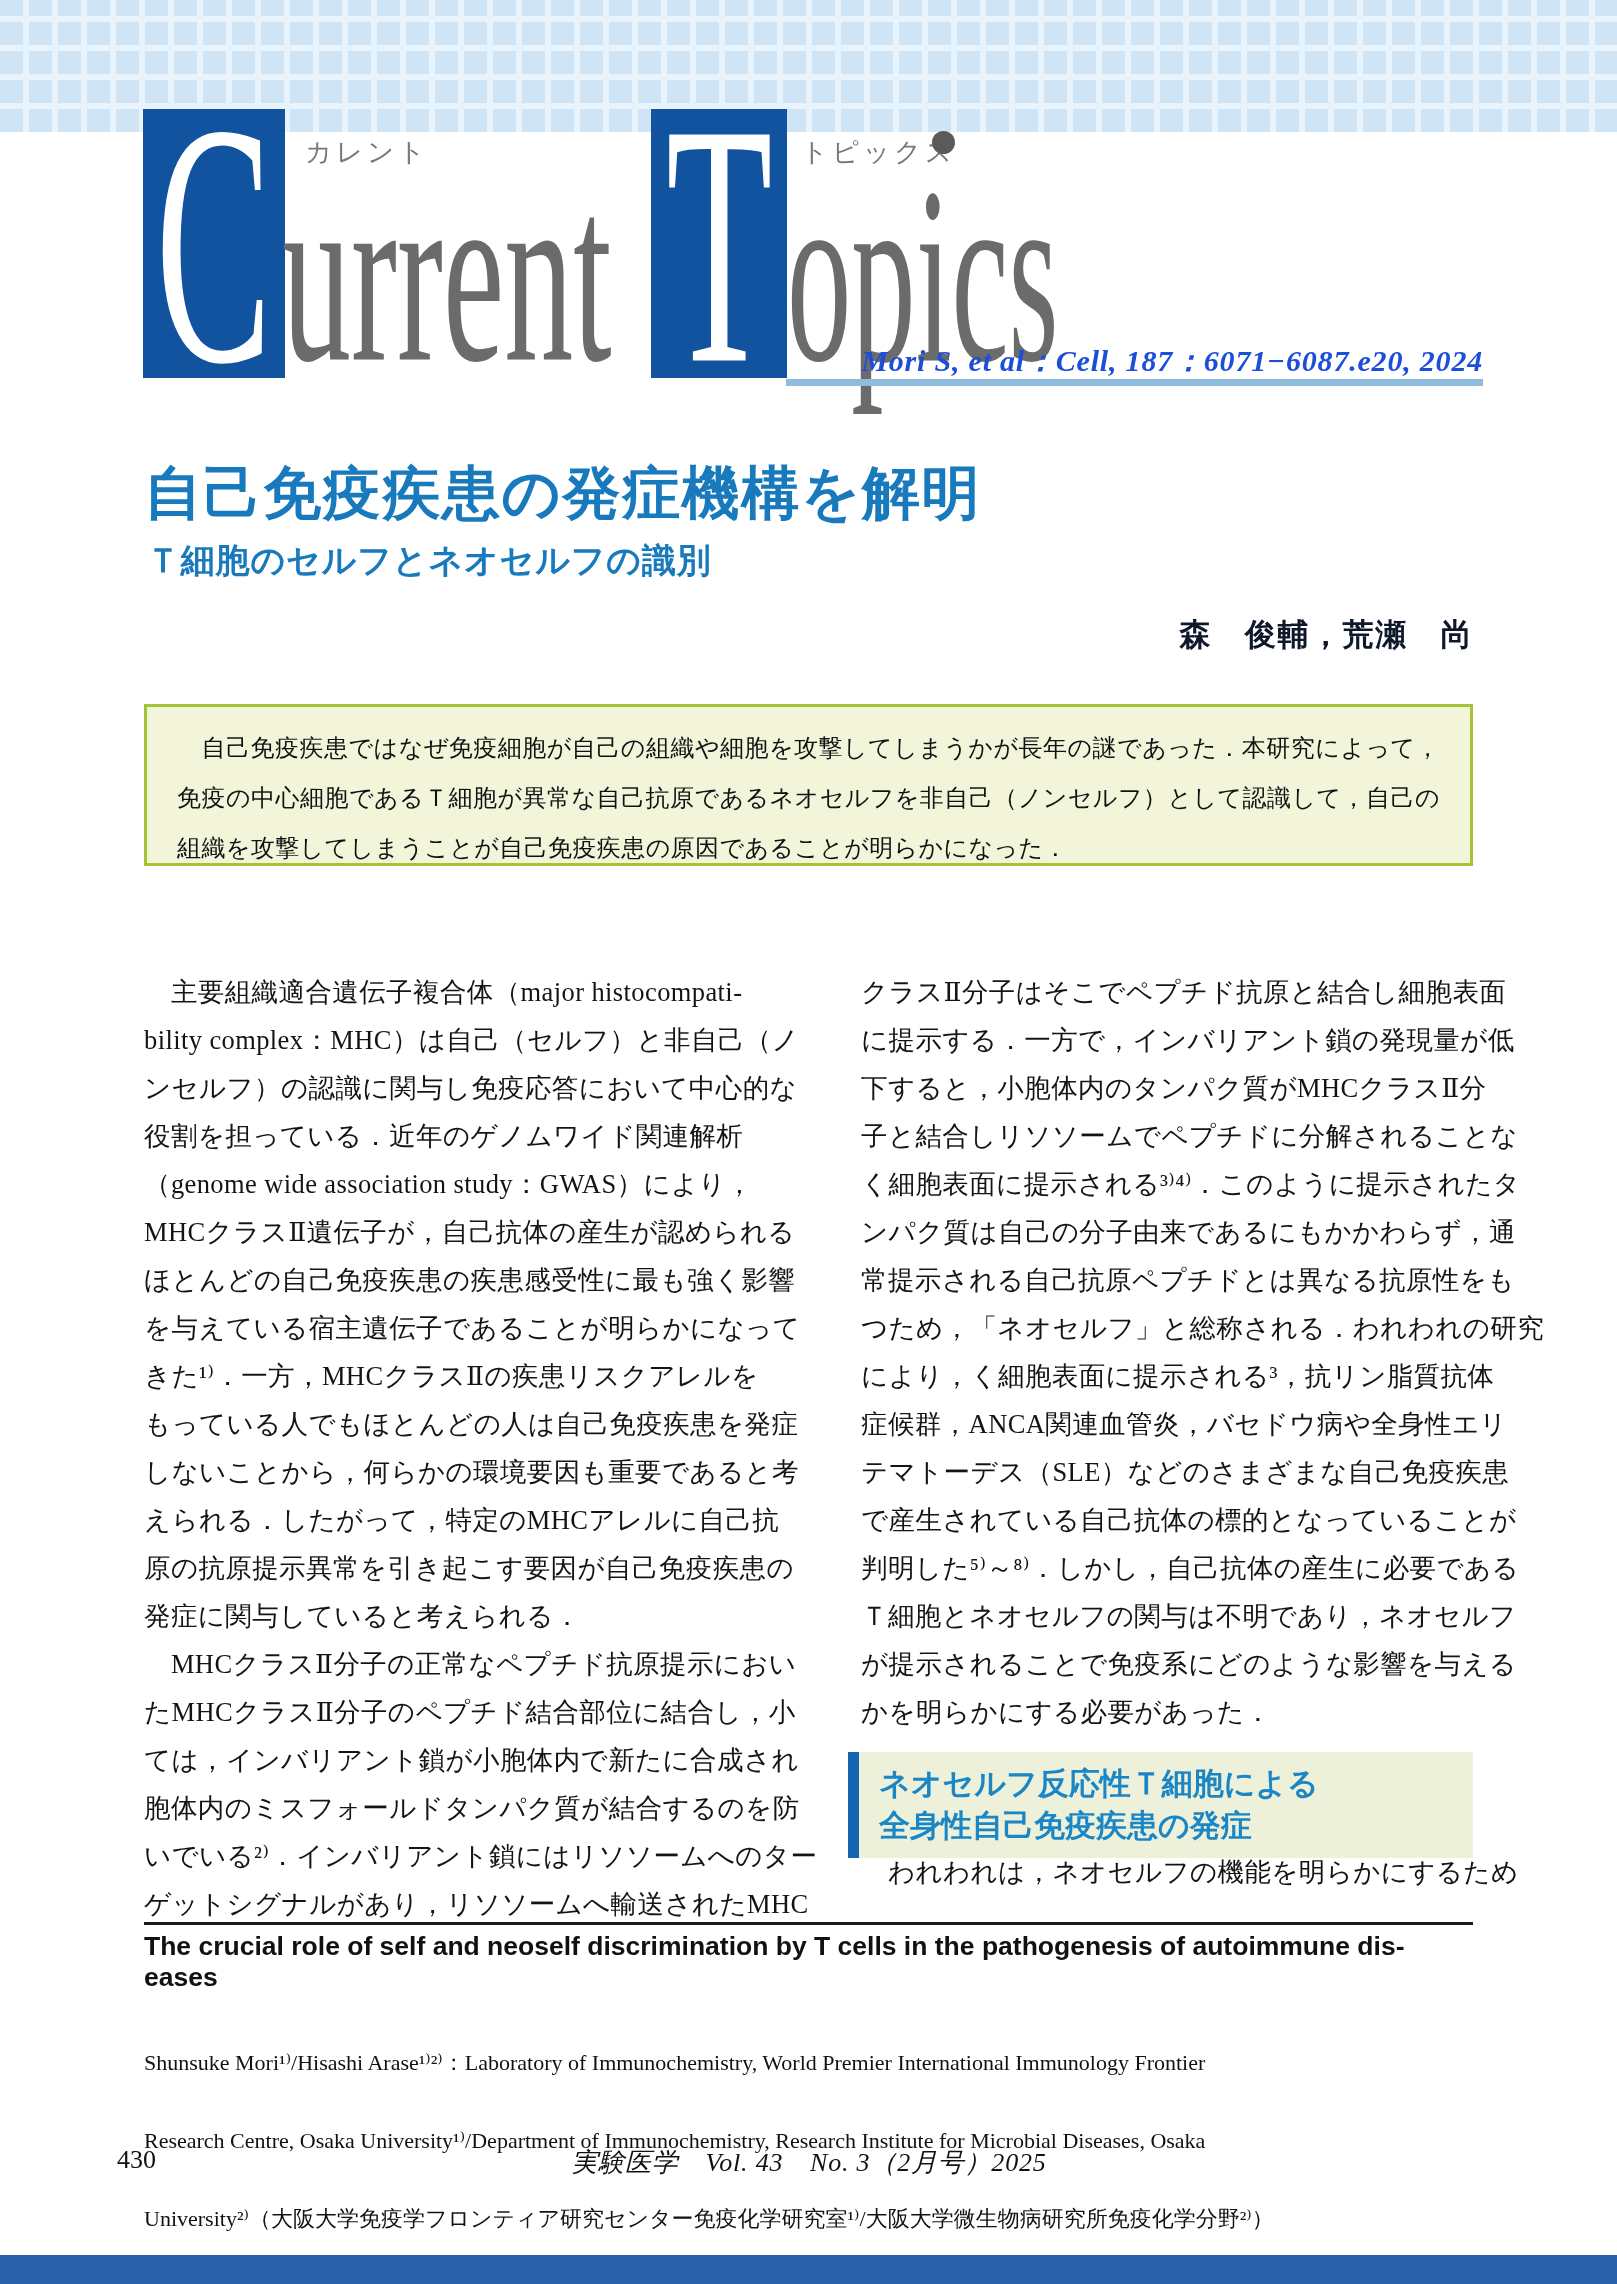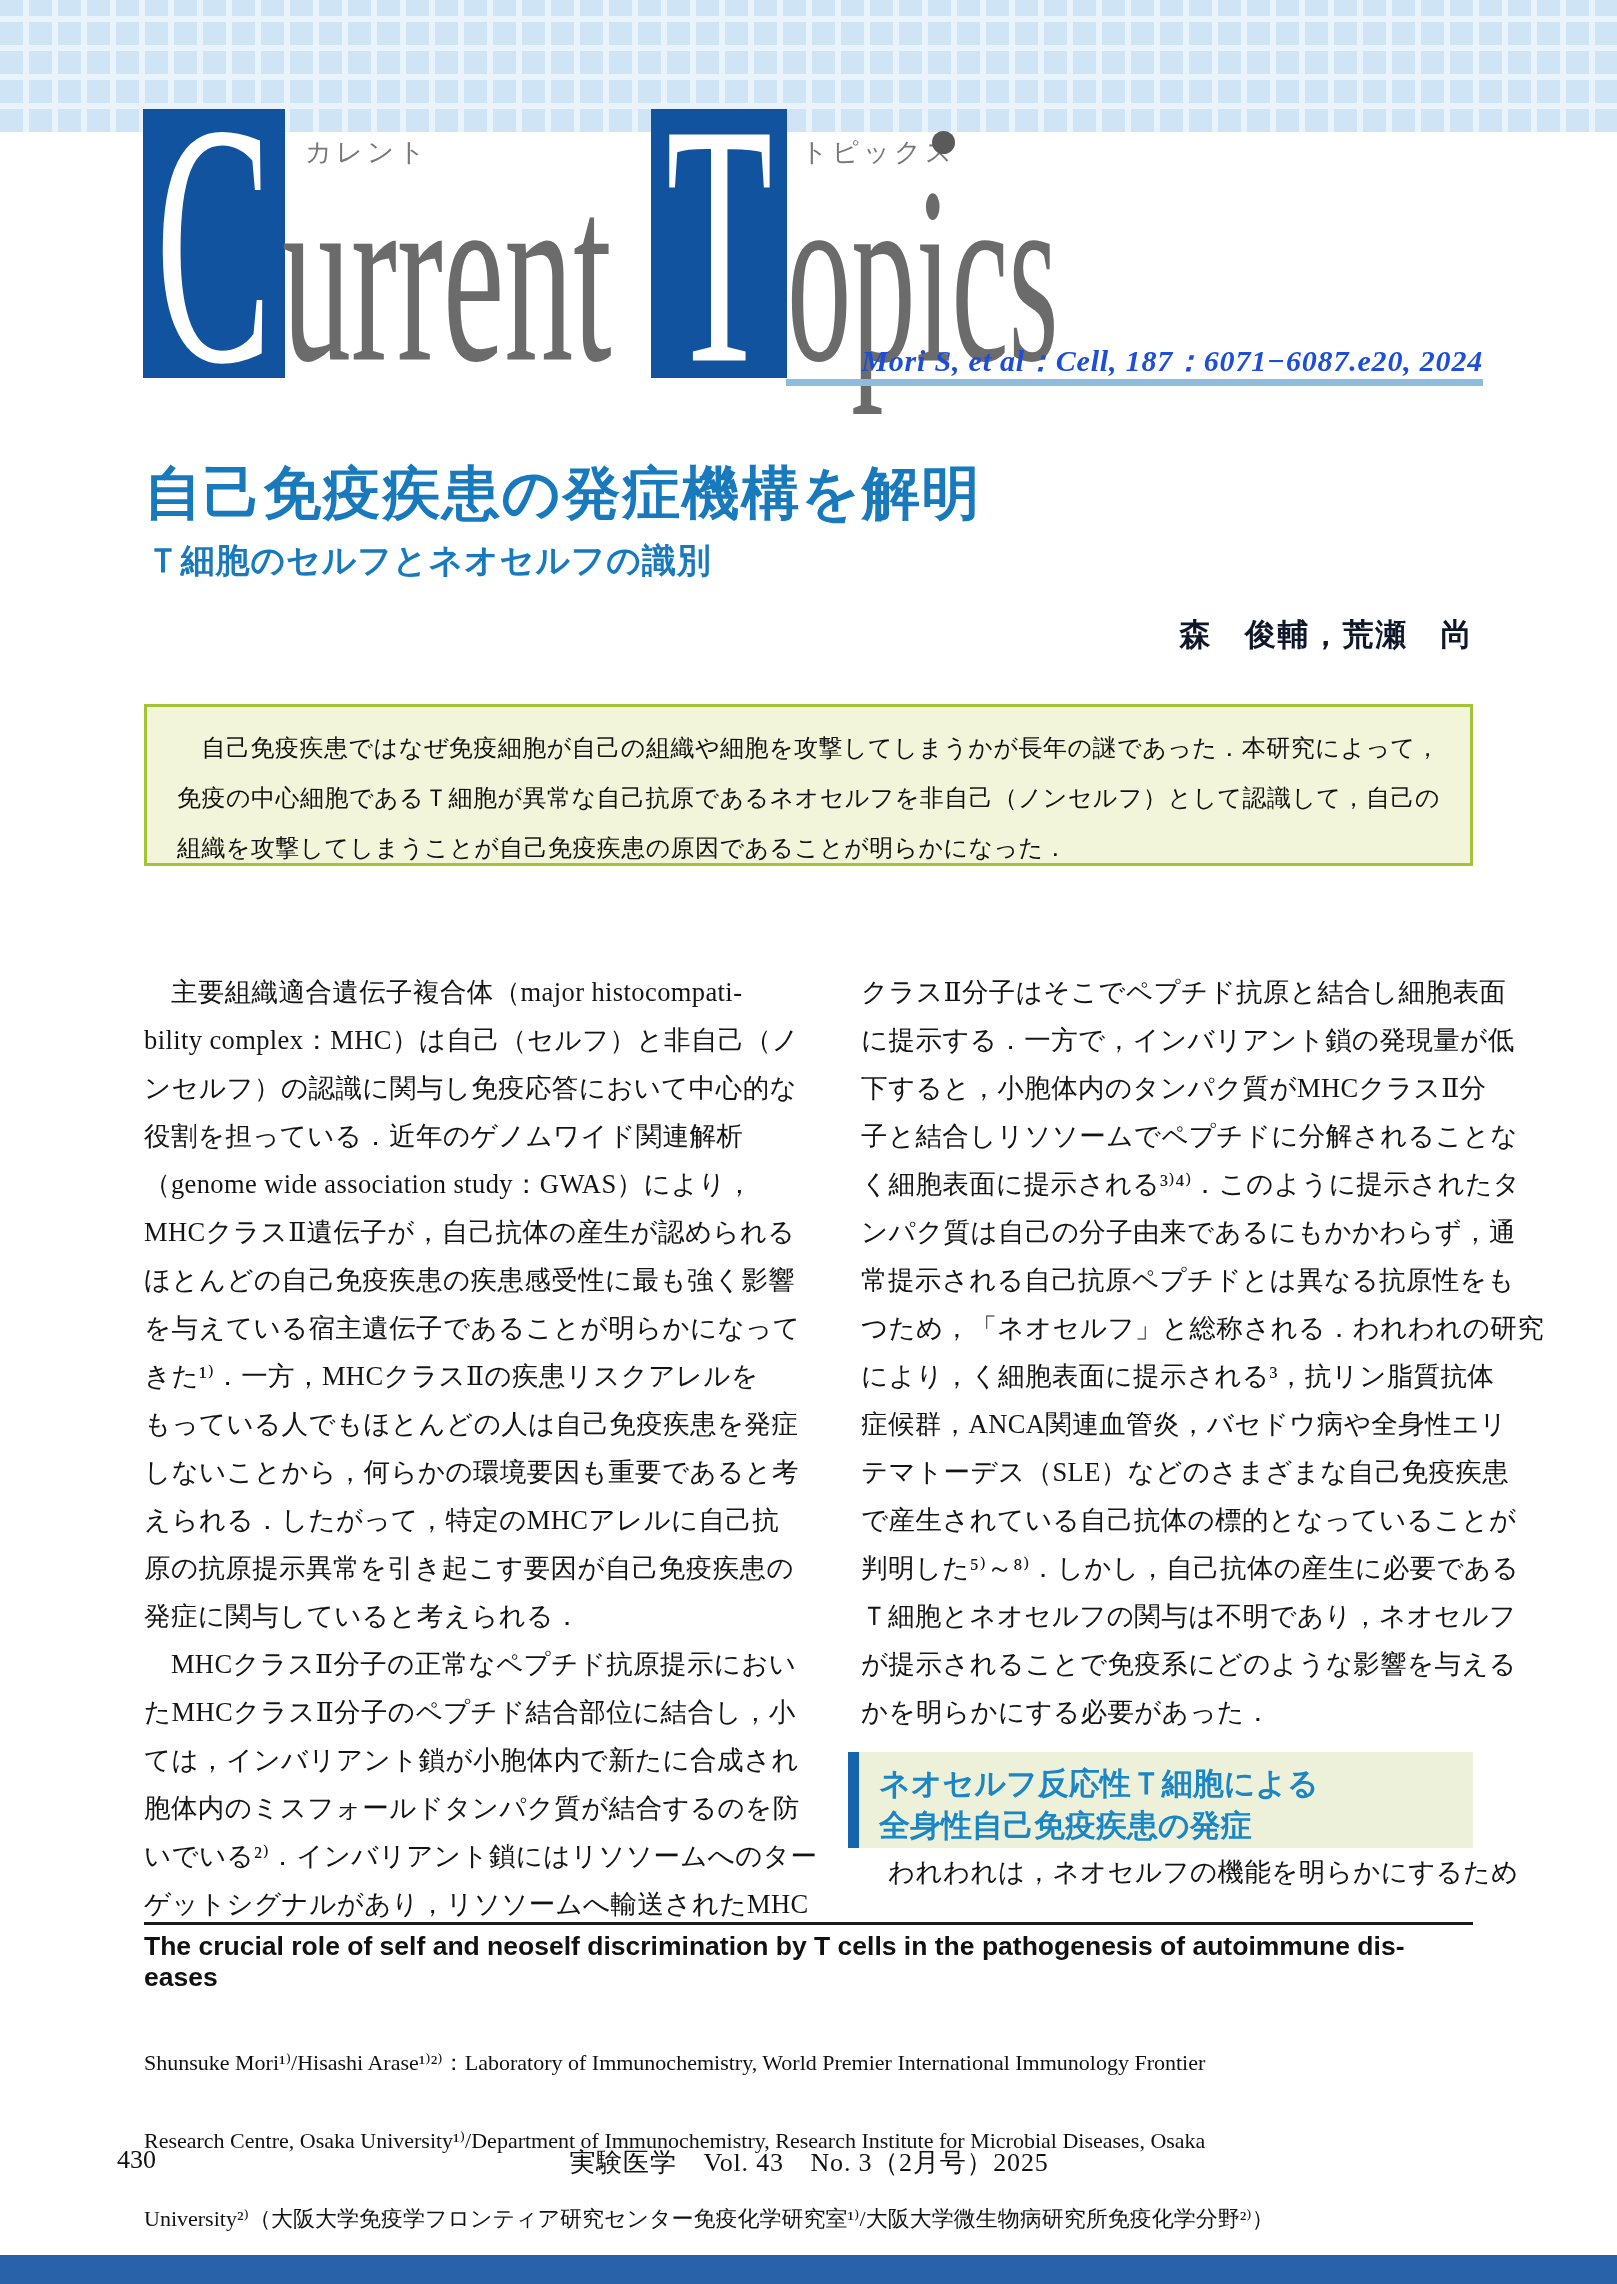--- a/index.html
+++ b/index.html
@@ -103,21 +103,21 @@
   .col.right { left:861px; width:616px; }
   .body-line {
     font-size:26.5px; line-height:48px; white-space:nowrap;
     color:#141414; letter-spacing:0.4px;
   }
 
   
   .section-heading {
     position:absolute; left:848px; top:1752px; width:625px;
     background:#eef1da; border-left:11px solid #1565ae;
-    padding:11px 0 1px 20px;
+    padding:11px 0 11px 20px;
   }
   .section-heading div {
     font-family:"Liberation Sans","DejaVu Sans",sans-serif;
     font-size:31px; font-weight:bold; color:#1b86c6;
     line-height:42px; white-space:nowrap;
   }
   .after-heading {
     position:absolute; left:861px; top:1848px; width:616px;
     font-size:26.5px; line-height:48px; white-space:nowrap;
     color:#141414; letter-spacing:0.4px;
@@ -139,21 +139,21 @@
   }
   .footnote-affil div { white-space:nowrap;margin-top:48px; }
 
   
   .page-number {
     position:absolute; left:117px; top:2145px;
     font-size:26px; color:#111111;
   }
   .journal-info {
     position:absolute; left:0; top:2145px; width:1618px;
-    text-align:center; font-size:26px; color:#111111; letter-spacing:0.8px;
+    text-align:center; font-size:26px; color:#111111; letter-spacing:0.8px;font-style:italic;
   }
   .bottom-bar {
     position:absolute; left:0; bottom:0; width:1618px; height:29px;
     background:#2a62a9;
   }
 </style>
 </head>
 <body>
 
 <div class="checker-band"></div>

